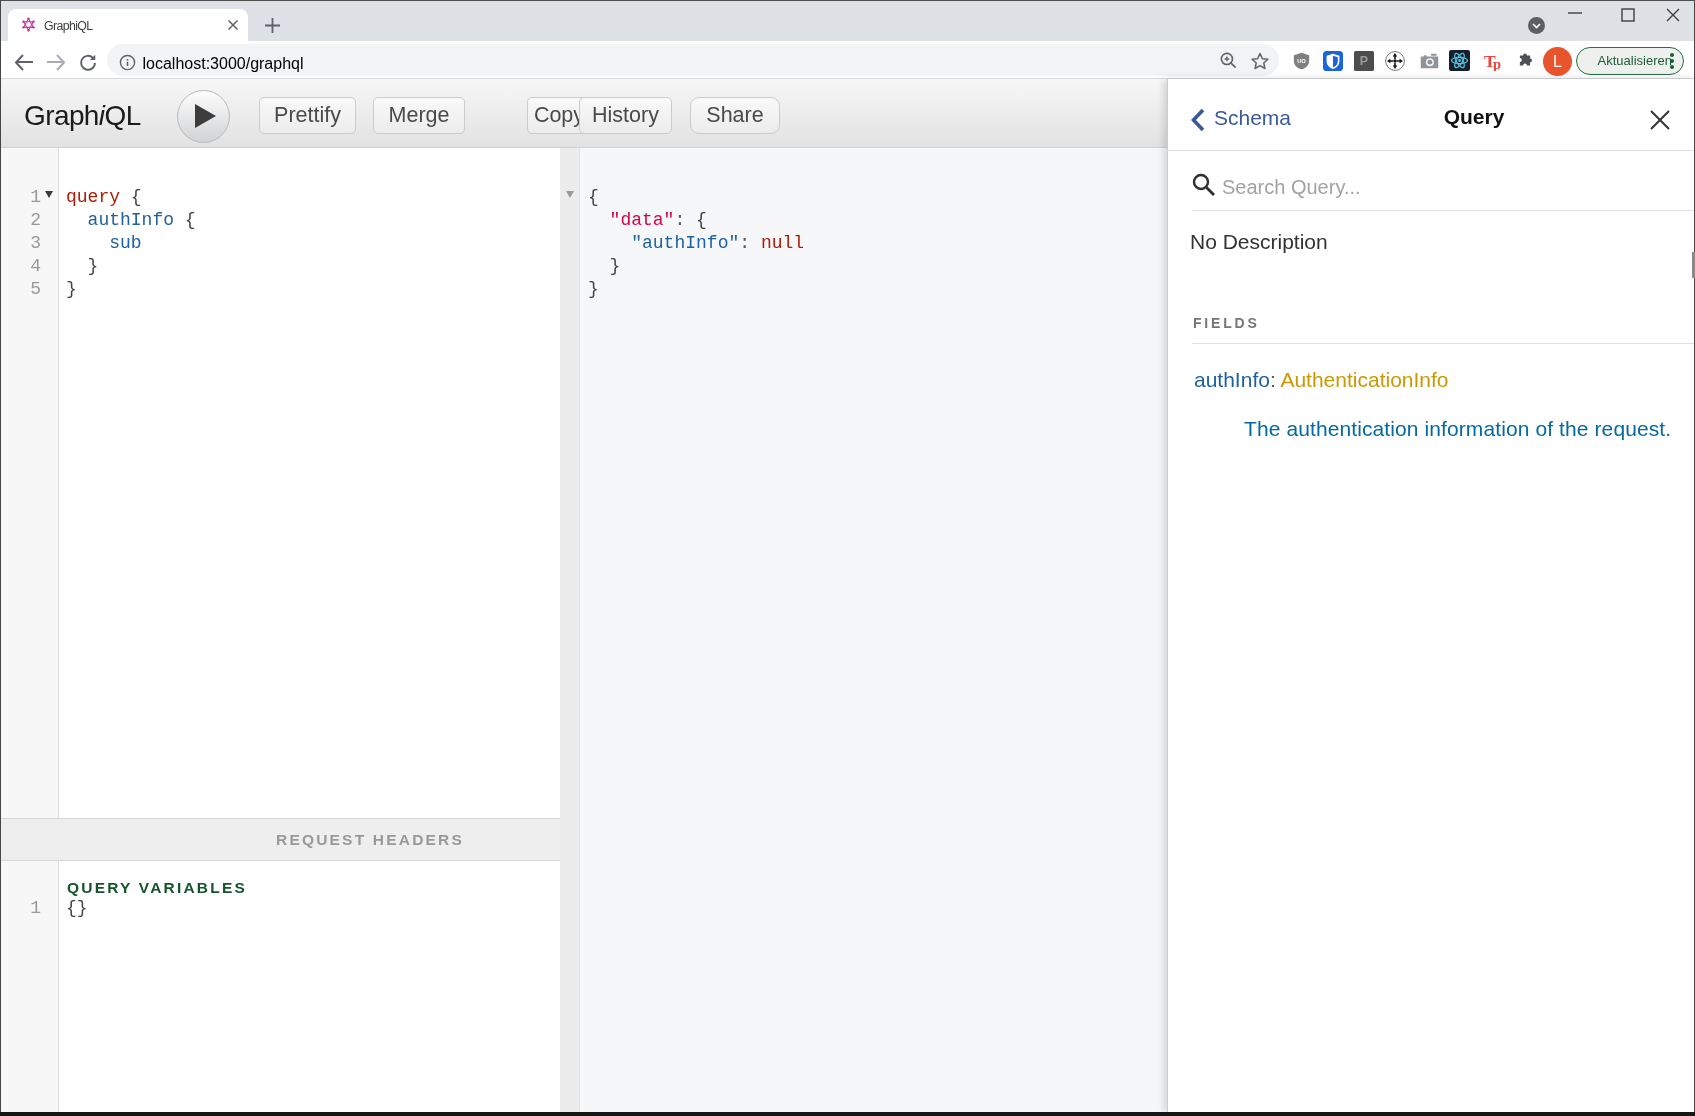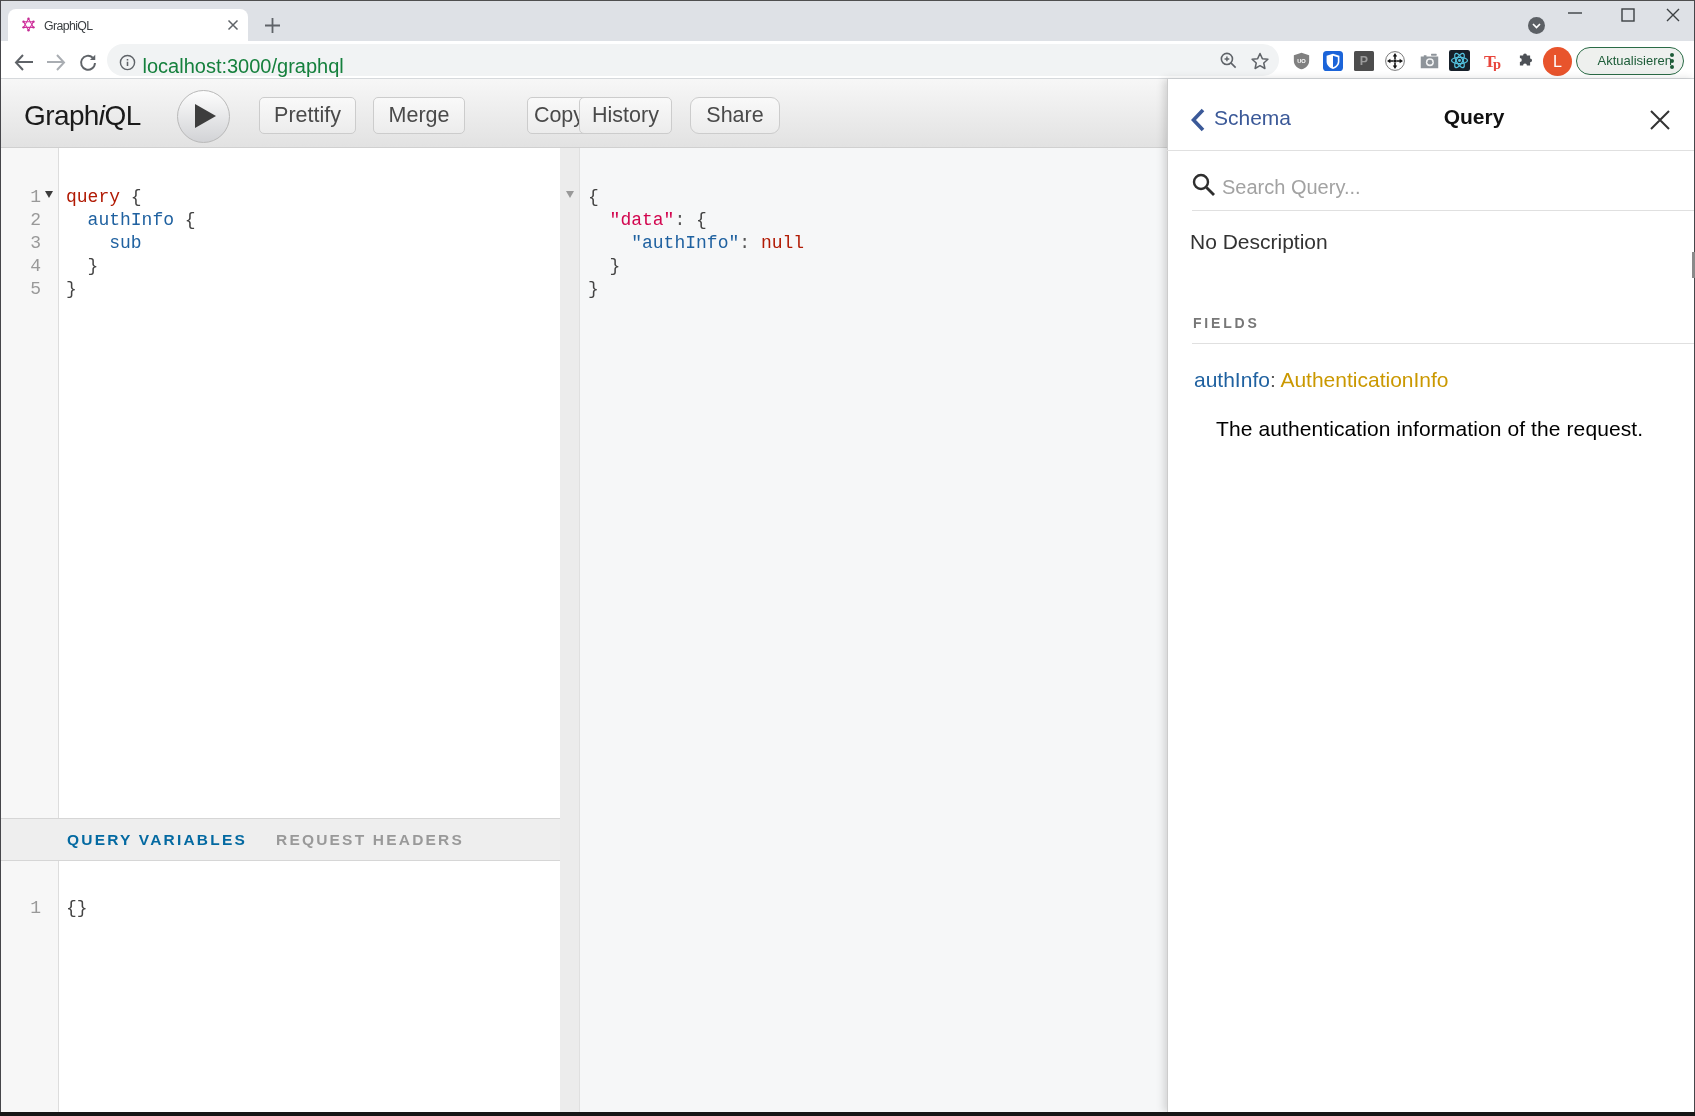--- a/index.html
+++ b/index.html
@@ -9,21 +9,21 @@
   
   #tabstrip{left:0;top:0;width:1695px;height:41px;background:#dee1e6;}
   #topborder{left:0;top:0;width:1695px;height:1px;background:#4f4f4f;}
   #leftborder{left:0;top:0;width:1px;height:1112px;background:#46464a;z-index:90;}
   #rightborder{left:1694px;top:0;width:1px;height:1112px;background:#46464a;z-index:90;}
   #tab{left:8px;top:9px;width:240px;height:32px;background:#fff;border-radius:8px 8px 0 0;}
   #tabtitle{left:44px;top:19px;font-size:12.3px;letter-spacing:-0.6px;color:#3c4043;}
   #navbar{left:0;top:41px;width:1695px;height:37px;background:#fff;}
   #navborder{left:0;top:78px;width:1695px;height:1px;background:#d6d9dc;}
   #urlpill{left:107px;top:44px;width:1172px;height:32px;border-radius:16px;background:#f1f3f4;}
-  #urltext{left:142.5px;top:54.5px;font-size:20px;color:#15803d;}
+  #urltext{left:142.5px;top:54.5px;font-size:16px;color:#000000;}
   
   #gqlbar{left:0;top:79px;width:1695px;height:68px;background:linear-gradient(#f7f7f7,#e2e2e2);border-bottom:1px solid #d0d0d0;}
   #gqltitle{left:24px;top:100px;font-size:28px;color:#1b1b1b;letter-spacing:-0.6px;}
   #playbtn{left:177px;top:90px;width:53px;height:53px;border-radius:50%;
            background:linear-gradient(#fdfdfd,#d2d3d6);border:1px solid #b9b9b9;box-sizing:border-box;}
   #playtri{left:195px;top:104px;width:0;height:0;border-left:21px solid #3d3d3d;border-top:12.5px solid transparent;border-bottom:12.5px solid transparent;}
   .tbtn{top:97px;height:37px;box-sizing:border-box;border:1px solid #ccc;border-radius:5px;
         background:linear-gradient(#f9f9f9,#ececec);color:#4a4a4a;font-size:21.5px;
         display:flex;align-items:center;justify-content:center;}
   #qgutter1{left:0;top:148px;width:58px;height:670px;background:#f7f7f7;border-right:1px solid #ddd;box-sizing:content-box;}
@@ -52,21 +52,21 @@
             box-shadow:-3px 0 8px rgba(0,0,0,0.15);box-sizing:border-box;}
   #dochdrline{left:1167px;top:150px;width:528px;height:1px;background:#e0e0e0;}
   #docschema{left:1214px;top:106px;font-size:21px;color:#3B5998;}
   #docquery{left:1404px;top:105px;width:140px;text-align:center;font-size:21px;font-weight:bold;color:#111;}
   #searchtext{left:1222px;top:176px;font-size:20px;color:#a2a2a2;}
   #searchline{left:1192px;top:210px;width:503px;height:1px;background:#e0e0e0;}
   #nodesc{left:1190px;top:230px;font-size:21px;color:#333;}
   #fields{left:1193px;top:315px;font-size:14px;font-weight:bold;letter-spacing:2.8px;color:#777;}
   #fieldline{left:1192px;top:343px;width:503px;height:1px;background:#e0e0e0;}
   #authrow{left:1194px;top:368px;font-size:21px;}
-  #desc{left:1216px;top:417px;font-size:21px;letter-spacing:0.1px;color:#000000;}
+  #desc{left:1244px;top:417px;font-size:21px;letter-spacing:0.1px;color:#0369a1;}
   #scrollsliver{left:1692px;top:252px;width:3px;height:26px;background:#8a8a8a;z-index:91;}
   #taskbar{left:0;top:1112px;width:1695px;height:4px;background:#161616;z-index:95;}
 </style>
 </head>
 <body>
 
 <div class="abs" id="tabstrip"></div>
 <div class="abs" id="tab"></div>
 <div class="abs" id="topborder"></div>
 <div class="abs" id="leftborder"></div>
@@ -209,21 +209,21 @@
     <span class="cm-f">sub</span>
   <span class="cm-p">}</span>
 <span class="cm-p">}</span></pre>
 <div class="abs" id="rfold"></div>
 <pre class="abs" id="rcode"><span class="cm-p">{</span>
   <span class="cm-d">"data"</span><span class="cm-c">:</span> <span class="cm-p">{</span>
     <span class="cm-f">"authInfo"</span><span class="cm-c">:</span> <span class="cm-k">null</span>
   <span class="cm-p">}</span>
 <span class="cm-p">}</span></pre>
 <div class="abs" id="varbar"></div>
-<div class="abs vtitle" style="left:67px;color:#0369a1;">QUERY VARIABLES</div>
+<div class="abs vtitle" style="left:67px;color:#14532d;margin-top:48px;">QUERY VARIABLES</div>
 <div class="abs vtitle" style="left:276px;color:#999;">REQUEST HEADERS</div>
 <pre class="abs" id="vnum">1</pre>
 <pre class="abs" id="vcode"><span class="cm-p">{}</span></pre>
 
 <div class="abs" id="docpanel"></div>
 <div class="abs" id="dochdrline"></div>
 <svg class="abs" style="left:1189px;top:108px" width="17" height="24" viewBox="0 0 17 24">
   <path d="M14 2 L4.5 12 L14 22" stroke="#3B5998" stroke-width="3.6" fill="none"></path>
 </svg>
 <div class="abs" id="docschema">Schema</div>

